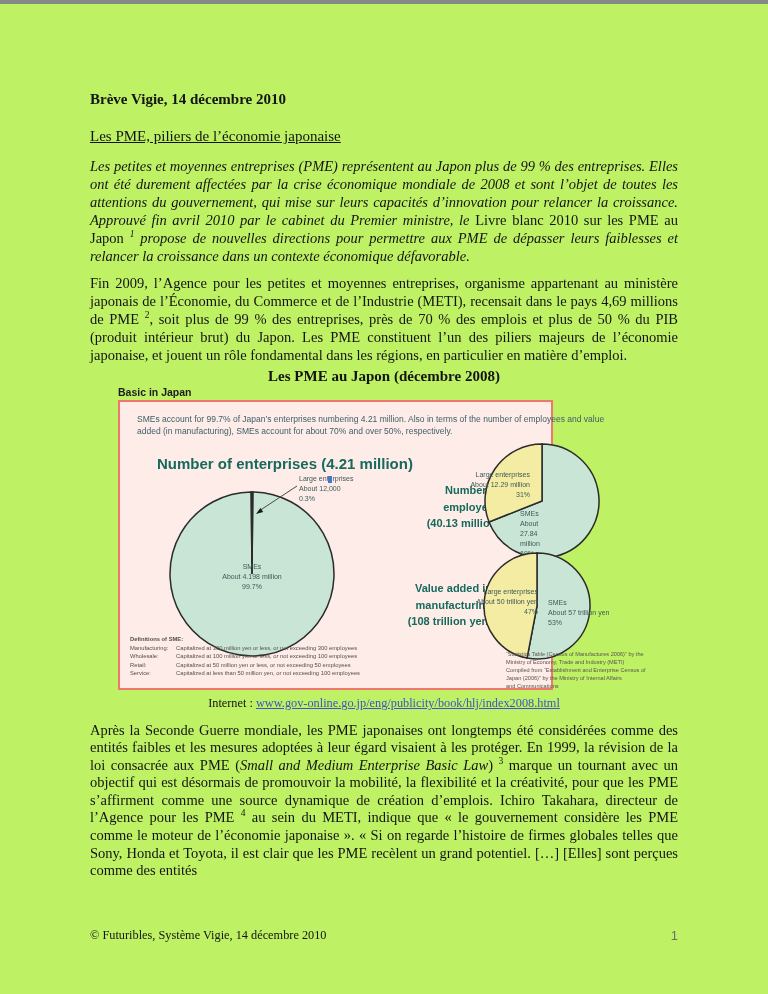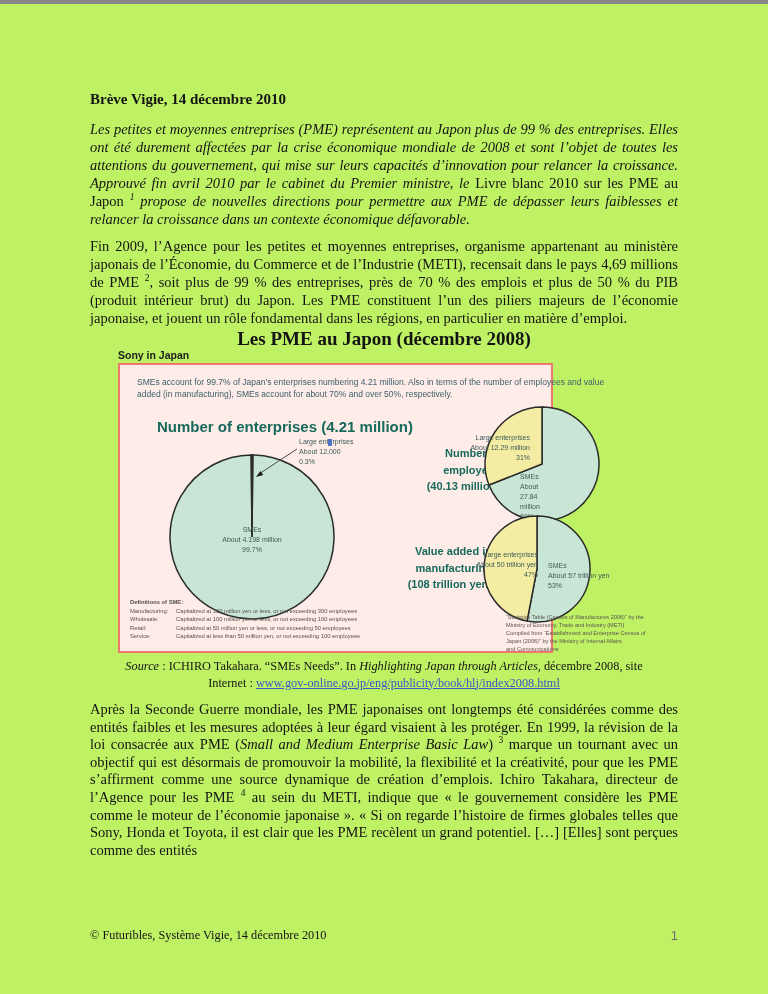--- a/index.html
+++ b/index.html
@@ -14,21 +14,21 @@
   h2.doc-subtitle { font-size:15px; font-weight:normal; text-decoration:underline; line-height:19px; margin-top:18px; }
   p.body-par { font-size:14.5px; line-height:18px; text-align:justify; margin-top:11px; }
   p.body-par.p2 { margin-top:9px; }
   p.body-par.p3 { margin-top:10px; line-height:17.6px; }
   .i { font-style:italic; }
   .n { font-style:normal; }
   .sup { vertical-align:super; font-size:9.5px; line-height:0; }
   .isup { vertical-align:super; font-size:9.5px; line-height:0; font-style:italic; }
   a.link { color:#3a55c8; text-decoration:underline; cursor:pointer; }
 
-  .figure-title { font-size:19px; font-weight:bold; text-align:center; line-height:18px; margin-top:3px; }
+  .figure-title { font-size:15px; font-weight:bold; text-align:center; line-height:18px; margin-top:3px; }
   .figure-label { font-family:"Liberation Sans", sans-serif; font-size:10.5px; font-weight:bold; color:#1c1c1c; margin:1px 0 2px 28px; }
   .fig-box {
     position:relative; margin-left:28px; width:435px; height:290px;
     background:var(--fig-bg,#fdece7); border:2px solid var(--fig-border,#f0776b);
     font-family:"Liberation Sans", sans-serif;
   }
   .fig-box .abs { position:absolute; }
   .intro-text { left:17px; top:11px; width:492px; font-size:8.5px; line-height:12px; color:#40606b; }
   .chart-title { font-weight:bold; color:var(--fig-teal,#17695c); }
   .ct-left { left:37px; top:53px; font-size:15px; }
@@ -49,26 +49,27 @@
   .copyright { font-size:12.3px; }
   .page-number { font-family:"Liberation Sans", sans-serif; font-size:13px; color:#6f6f6f; }
 </style>
 </head>
 <body>
 
 <div id="page">
   <div class="content">
 
     <h1 class="doc-header">Brève Vigie, 14 décembre 2010</h1>
+    <h2 class="doc-subtitle">Les PME, piliers de l’économie japonaise</h2>
 
     <p class="body-par p1"><span class="i">Les petites et moyennes entreprises (PME) représentent au Japon plus de 99 % des entreprises. Elles ont été durement affectées par la crise économique mondiale de 2008 et sont l’objet de toutes les attentions du gouvernement, qui mise sur leurs capacités d’innovation pour relancer la croissance. Approuvé fin avril 2010 par le cabinet du Premier ministre, le </span><span class="n">Livre blanc 2010 sur les PME au Japon </span><span class="isup">1</span><span class="i"> propose de nouvelles directions pour permettre aux PME de dépasser leurs faiblesses et relancer la croissance dans un contexte économique défavorable.</span></p>
     <p class="body-par p2"><span class="n">Fin 2009, l’Agence pour les petites et moyennes entreprises, organisme appartenant au ministère japonais de l’Économie, du Commerce et de l’Industrie (METI), recensait dans le pays 4,69 millions de PME </span><span class="sup">2</span><span class="n">, soit plus de 99 % des entreprises, près de 70 % des emplois et plus de 50 % du PIB (produit intérieur brut) du Japon. Les PME constituent l’un des piliers majeurs de l’économie japonaise, et jouent un rôle fondamental dans les régions, en particulier en matière d’emploi.</span></p>
 
     <div class="figure-title">Les PME au Japon (décembre 2008)</div>
-    <div class="figure-label">Sony in Japan</div>
+    <div class="figure-label">Basic in Japan</div>
 
     <div class="fig-box">
       <div class="abs intro-text">SMEs account for 99.7% of Japan’s enterprises numbering 4.21 million. Also in terms of the number of employees and value added (in manufacturing), SMEs account for about 70% and over 50%, respectively.</div>
 
       <div class="abs chart-title ct-left">Number of enterprises (4.21 million)</div>
       <svg id="pie0" class="pie" style="left:48px;top:88px" width="168" height="168">
           <path d="M84,84 L84.77282035151781,2.003641857066114 A82,82 0 1 1 83.22717964848222,2.003641857066114 Z" fill="#c9e5d5" stroke="#2b2b2b" stroke-width="1.5"></path>
           <path d="M84,84 L83.22717964848222,2.003641857066114 A82,82 0 0 1 84.77282035151788,2.003641857066114 Z" fill="#151515" stroke="#2b2b2b" stroke-width="1.5"></path>
         </svg>
 
@@ -149,21 +150,20 @@
       </div>
 
       <div class="abs footnote">
         <div>“Statistics Table (Census of Manufactures 2006)” by the Ministry of Economy, Trade and Industry (METI)</div>
         <div>Compiled from “Establishment and Enterprise Census of Japan (2006)” by the Ministry of Internal Affairs</div>
         <div>and Communications</div>
       </div>
     </div>
 
     <div class="source-block">
-      <div><span class="i">Source</span><span class="n"> : ICHIRO Takahara. “SMEs Needs”. In </span><span class="i">Highlighting Japan through Articles</span><span class="n">, décembre 2008, site</span></div>
       <div><span>Internet : </span><a class="link">www.gov-online.go.jp/eng/publicity/book/hlj/index2008.html</a></div>
     </div>
 
     <p class="body-par p3"><span class="n">Après la Seconde Guerre mondiale, les PME japonaises ont longtemps été considérées comme des entités faibles et les mesures adoptées à leur égard visaient à les protéger. En 1999, la révision de la loi consacrée aux PME (</span><span class="i">Small and Medium Enterprise Basic Law</span><span class="n">) </span><span class="sup">3</span><span class="n"> marque un tournant avec un objectif qui est désormais de promouvoir la mobilité, la flexibilité et la créativité, pour que les PME s’affirment comme une source dynamique de création d’emplois. Ichiro Takahara, directeur de l’Agence pour les PME </span><span class="sup">4</span><span class="n"> au sein du METI, indique que « le gouvernement considère les PME comme le moteur de l’économie japonaise ». « Si on regarde l’histoire de firmes globales telles que Sony, Honda et Toyota, il est clair que les PME recèlent un grand potentiel. […] [Elles] sont perçues comme des entités</span></p>
   </div>
 
   <div class="doc-footer">
     <span class="copyright">© Futuribles, Système Vigie, 14 décembre 2010</span>
     <span class="page-number">1</span>
   </div>

